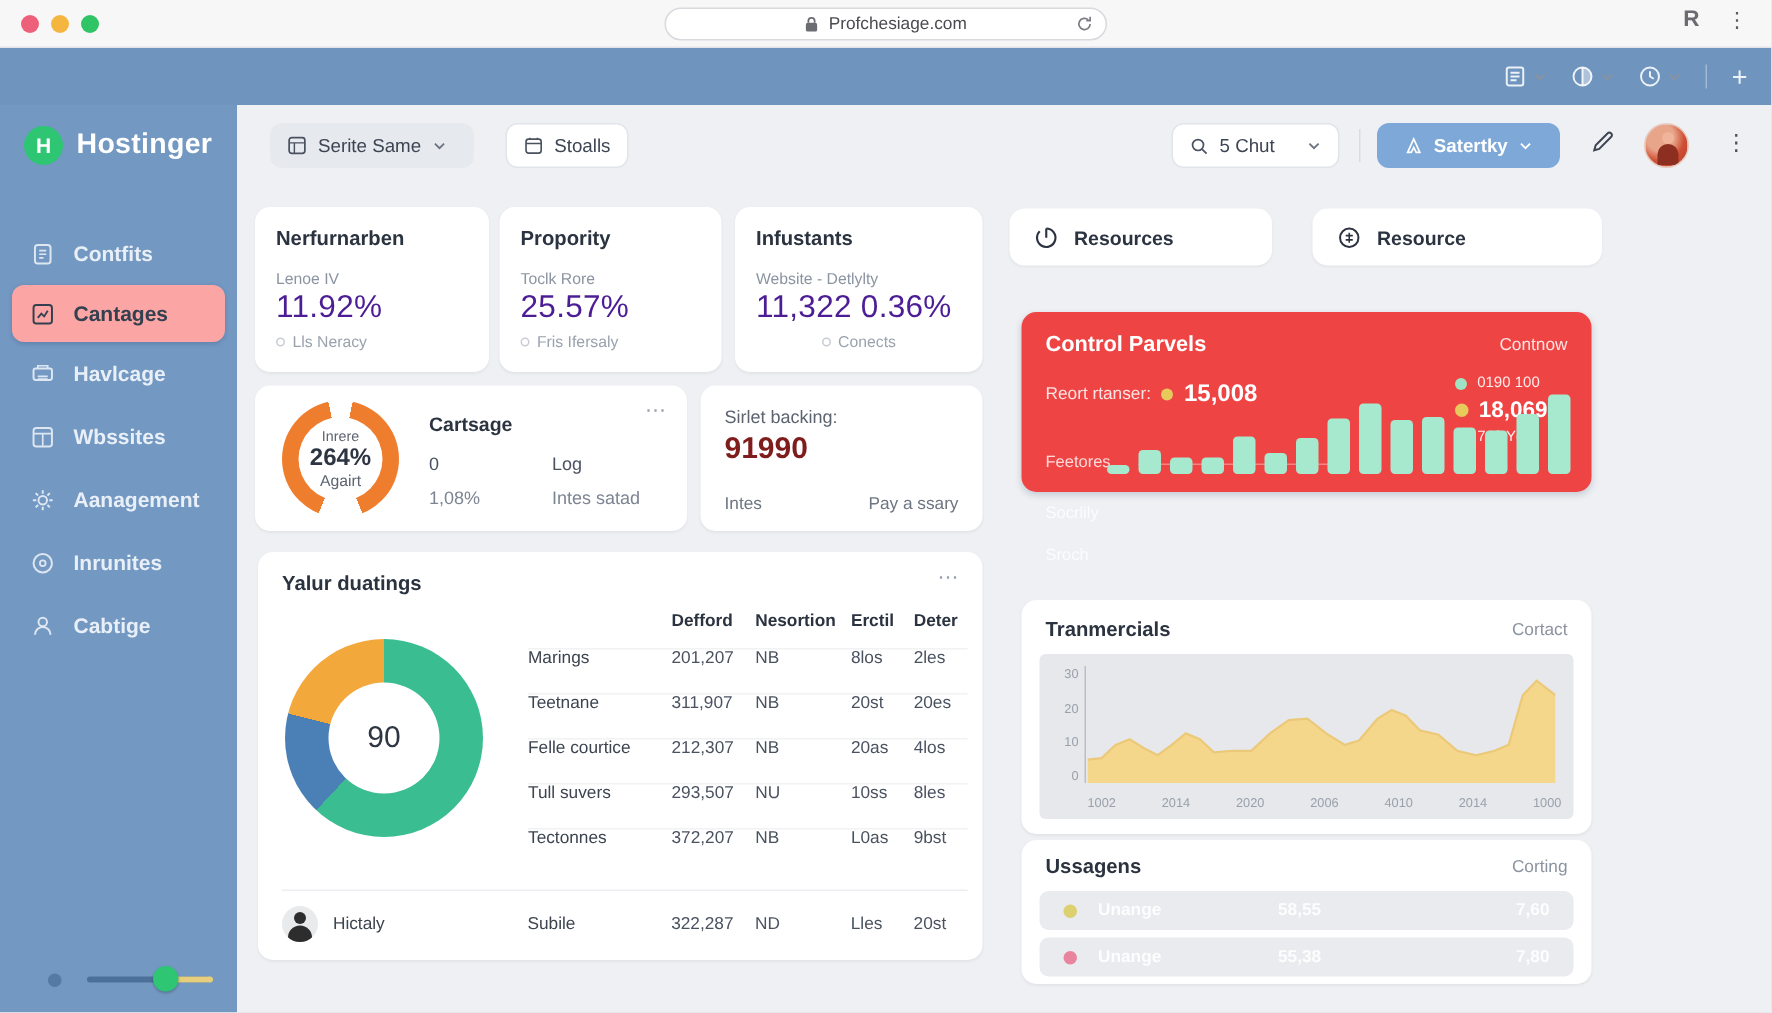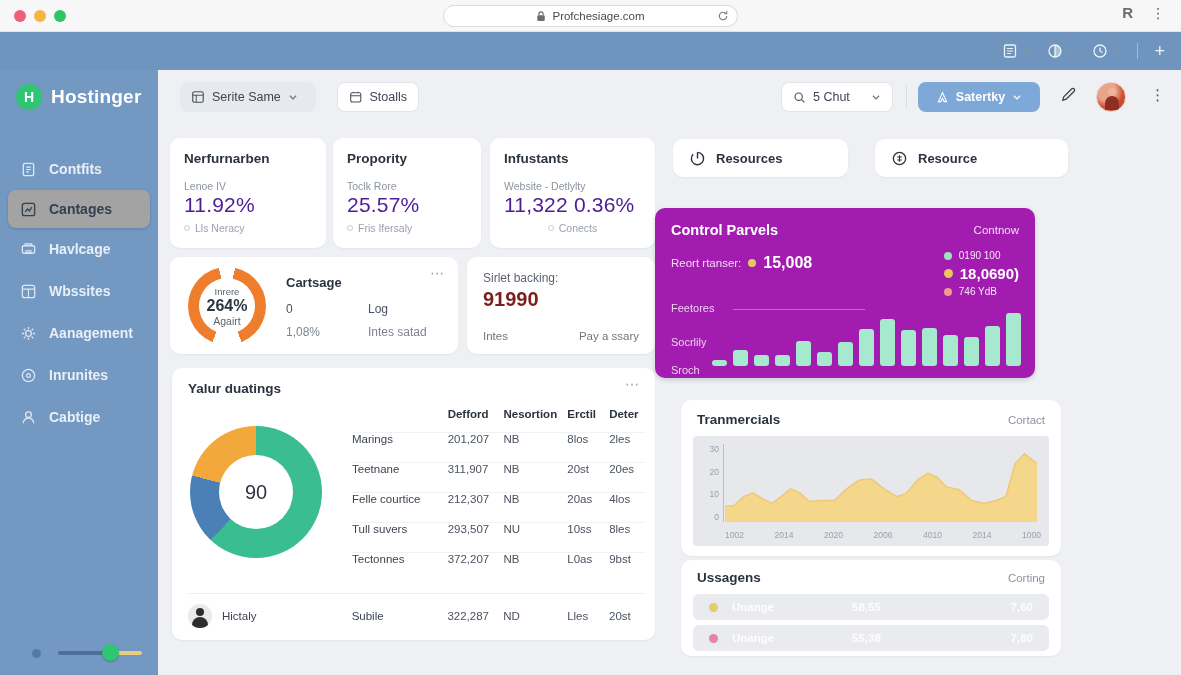--- a/index.html
+++ b/index.html
@@ -26,21 +26,21 @@
   .ai-plus { font-size:18px; font-weight:400; line-height:1; }
 
   
   .sidebar { position:absolute; left:0; top:70px; width:158px; height:605px; background:#7398c2; z-index:10; }
   .logo { position:absolute; left:16px; top:14px; display:flex; align-items:center; gap:9px; }
   .logo-badge { width:26px; height:26px; border-radius:50%; background:#2ec573; color:#fff; font-weight:bold; font-size:14px; display:flex; align-items:center; justify-content:center; }
   .logo-text { color:#fff; font-size:19px; font-weight:bold; letter-spacing:.2px; }
   .nav { position:absolute; left:0; top:78px; right:0; }
   .nav-item { position:relative; height:42px; display:flex; align-items:center; gap:12px; padding-left:20px; color:#e9eff7; font-size:14px; font-weight:600; cursor:pointer; }
   .nav-item svg { flex:0 0 auto; opacity:.9; }
-  .nav-item.active { background:#a3a3a3; color:#33404f; border-radius:8px; margin:0 8px; padding-left:12px; height:38px; box-shadow:0 1px 3px rgba(20,40,70,.18); }
+  .nav-item.active { background:#fca5a5; color:#33404f; border-radius:8px; margin:0 8px; padding-left:12px; height:38px; box-shadow:0 1px 3px rgba(20,40,70,.18); }
   .nav-item.active svg { opacity:1; }
   .sb-slider { position:absolute; left:0; bottom:14px; width:158px; height:18px; }
   .sb-dot { position:absolute; left:32px; top:6px; width:9px; height:9px; border-radius:50%; background:#557aa3; }
   .sb-track { position:absolute; left:58px; top:8px; width:82px; height:4px; border-radius:2px; background:#4c7099; }
   .sb-fill-y { position:absolute; left:112px; top:8px; width:30px; height:4px; border-radius:2px; background:#e7ce7c; }
   .sb-knob { position:absolute; left:102px; top:1px; width:17px; height:17px; border-radius:50%; background:#2ec573; box-shadow:0 1px 2px rgba(0,0,0,.25); }
 
   
   .tb-btn { position:absolute; top:82px; height:30px; border-radius:8px; display:flex; align-items:center; gap:7px; padding:0 11px; font-size:12.5px; color:#3d4552; cursor:pointer; }
   .tb-select { left:180px; width:136px; background:#e6e9ee; }
@@ -90,21 +90,21 @@
   .gc-col .r2 { margin-top:9px; color:#7d8592; }
   .gc-menu { position:absolute; right:14px; top:8px; color:#9aa2ae; font-size:14px; cursor:pointer; }
 
   
   .sirlet-card { left:467px; top:257px; width:188px; height:97px; padding:14px 16px; }
   .sirlet-title { font-size:12px; color:#5c6470; }
   .sirlet-value { margin-top:3px; font-size:20px; font-weight:bold; color:#7f1d1d; }
   .sirlet-foot { position:absolute; left:16px; right:16px; bottom:12px; display:flex; justify-content:space-between; font-size:11.5px; color:#6e7682; }
 
   
-  .cpanel { position:absolute; left:655px; top:208px; width:380px; height:170px; background:#a21caf; border-radius:10px; box-shadow:0 2px 5px rgba(20,40,70,.18); }
+  .cpanel { position:absolute; left:681px; top:208px; width:380px; height:120px; background:#ef4444; border-radius:10px; box-shadow:0 2px 5px rgba(20,40,70,.18); }
   .cp-title { position:absolute; left:16px; top:14px; color:#fff; font-size:14.5px; font-weight:bold; }
   .cp-action { position:absolute; right:16px; top:16px; color:rgba(255,255,255,.85); font-size:11.5px; cursor:pointer; }
   .cp-metric { position:absolute; left:16px; top:46px; display:flex; align-items:center; gap:7px; }
   .cp-metric .lbl { font-size:11.5px; color:rgba(255,255,255,.85); }
   .cp-metric .dot { width:8px; height:8px; border-radius:50%; }
   .cp-metric .val { font-size:16px; font-weight:bold; color:#fff; }
   .cp-legend { position:absolute; right:16px; top:42px; }
   .cp-li { display:flex; align-items:center; gap:7px; margin-bottom:4px; color:rgba(255,255,255,.9); font-size:10px; }
   .cp-li .dot { width:8px; height:8px; border-radius:50%; }
   .cp-li.big { font-size:15px; font-weight:bold; color:#fff; }

